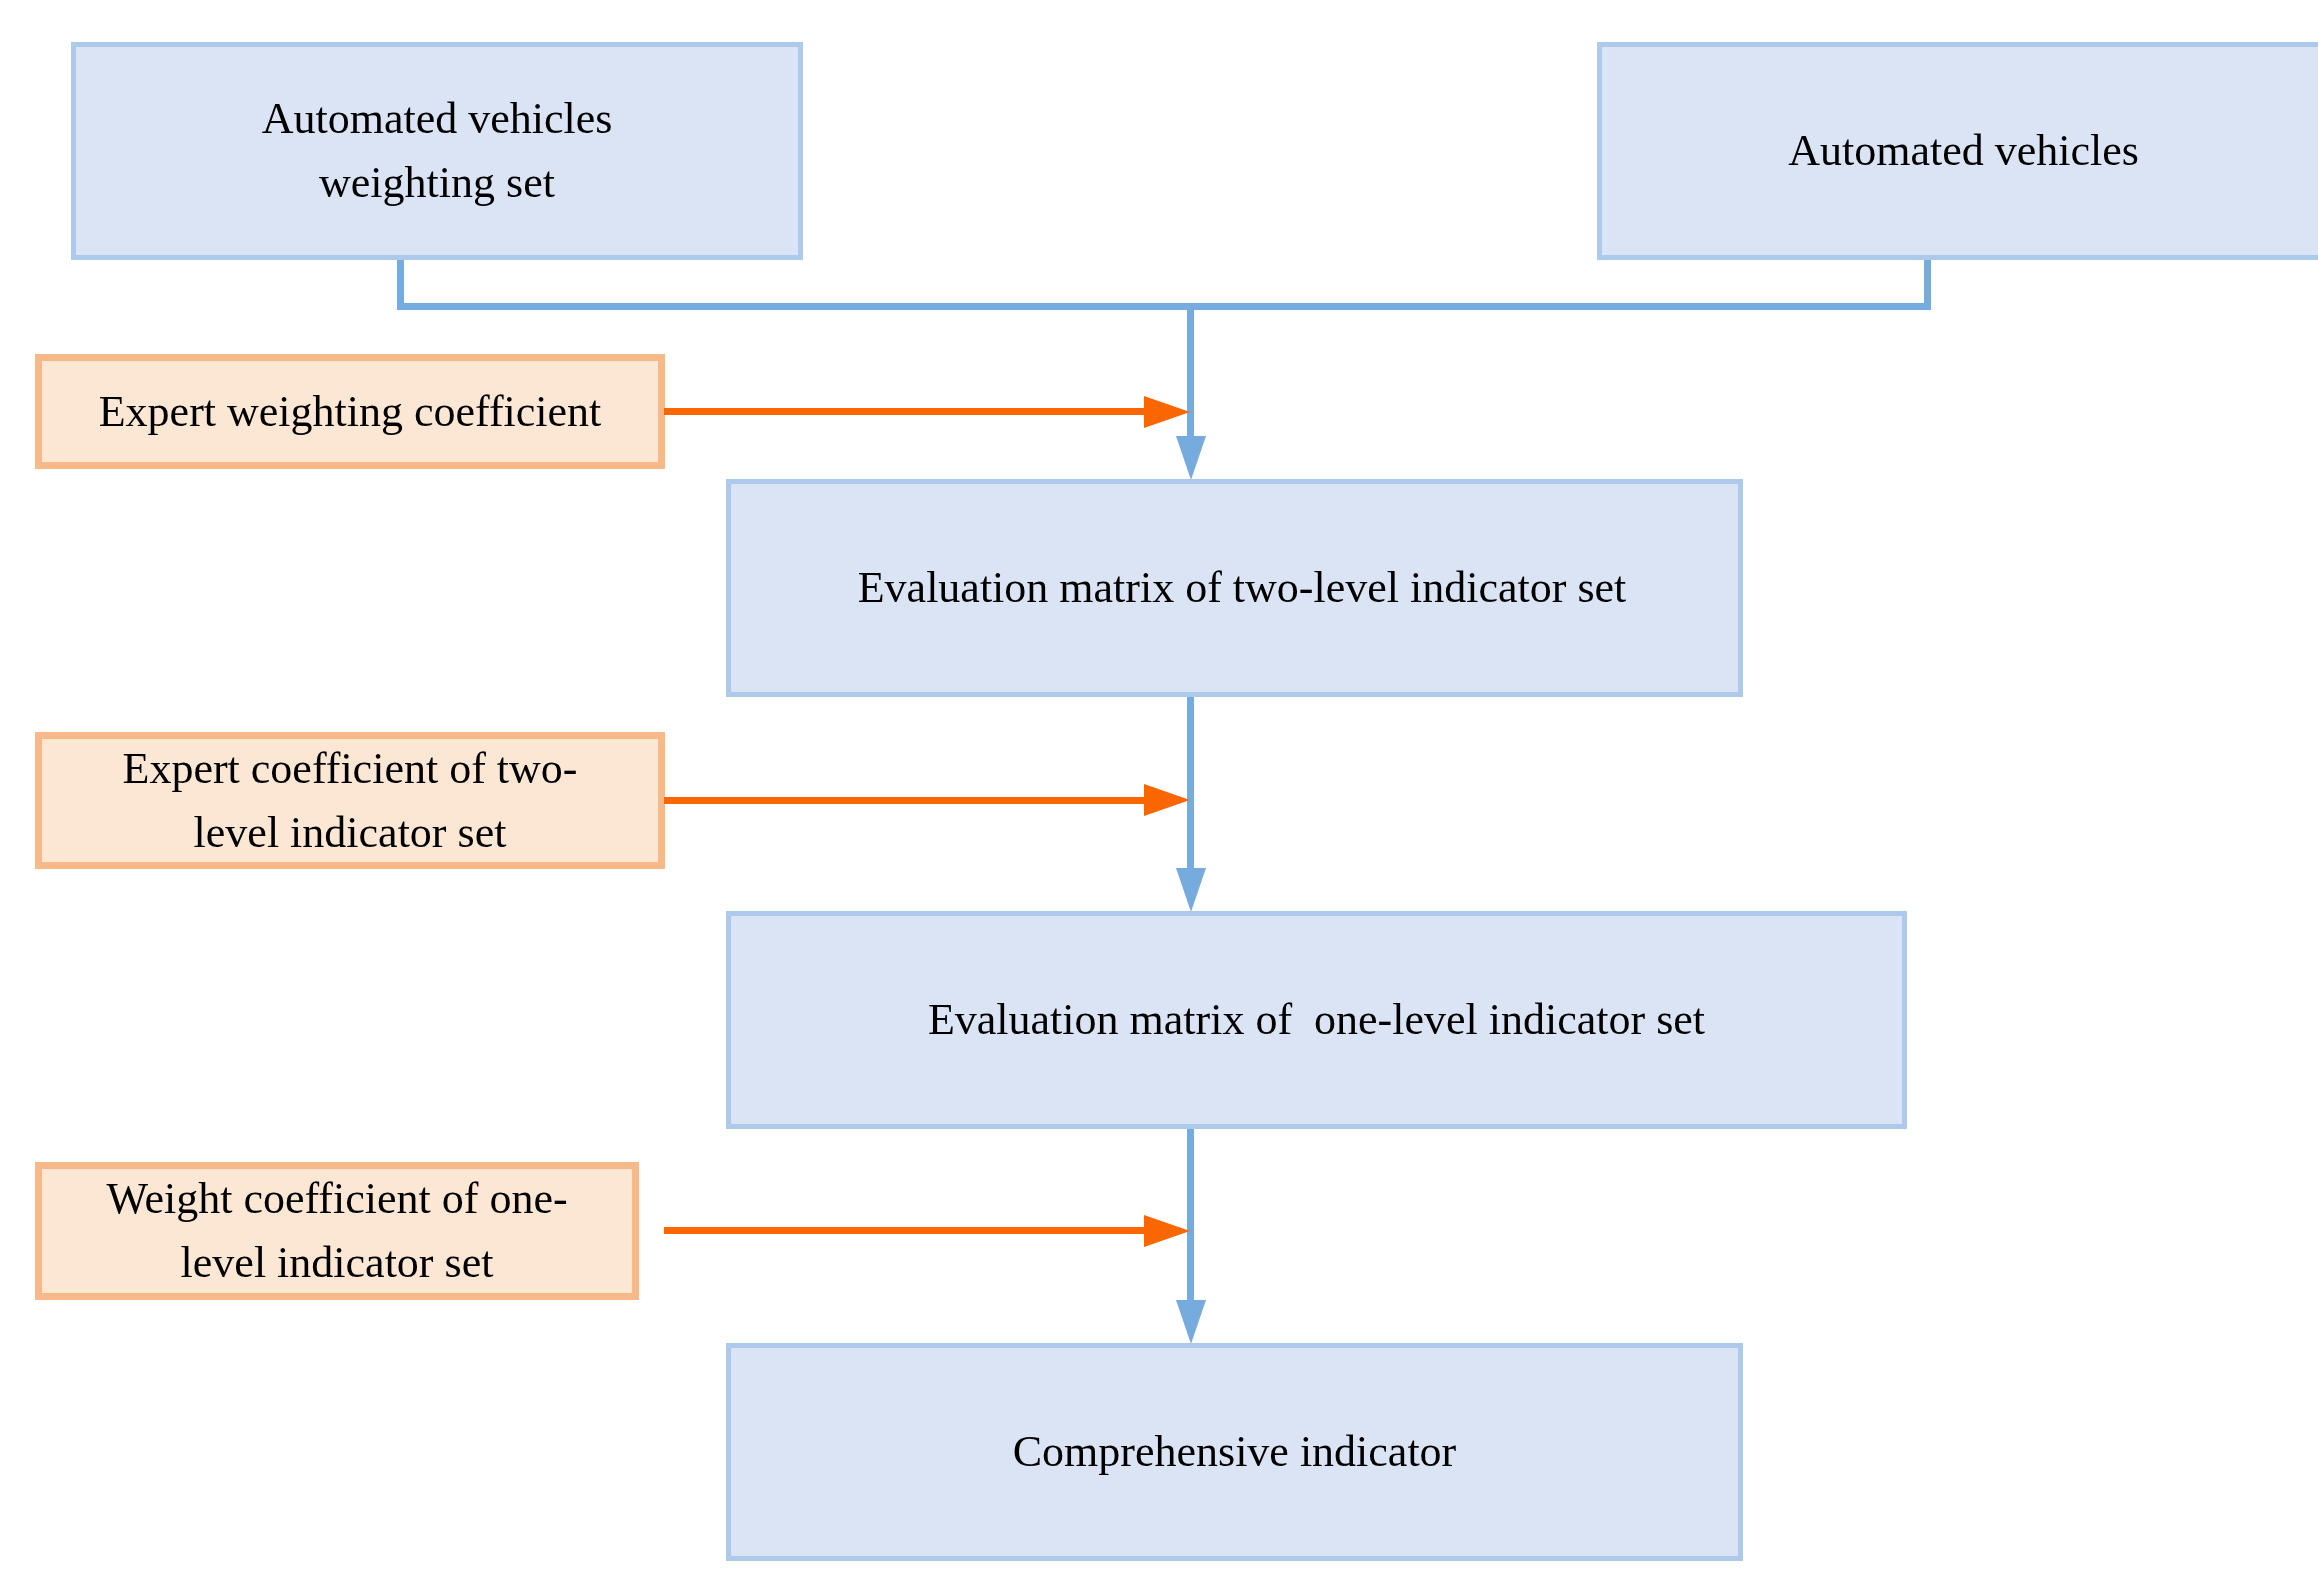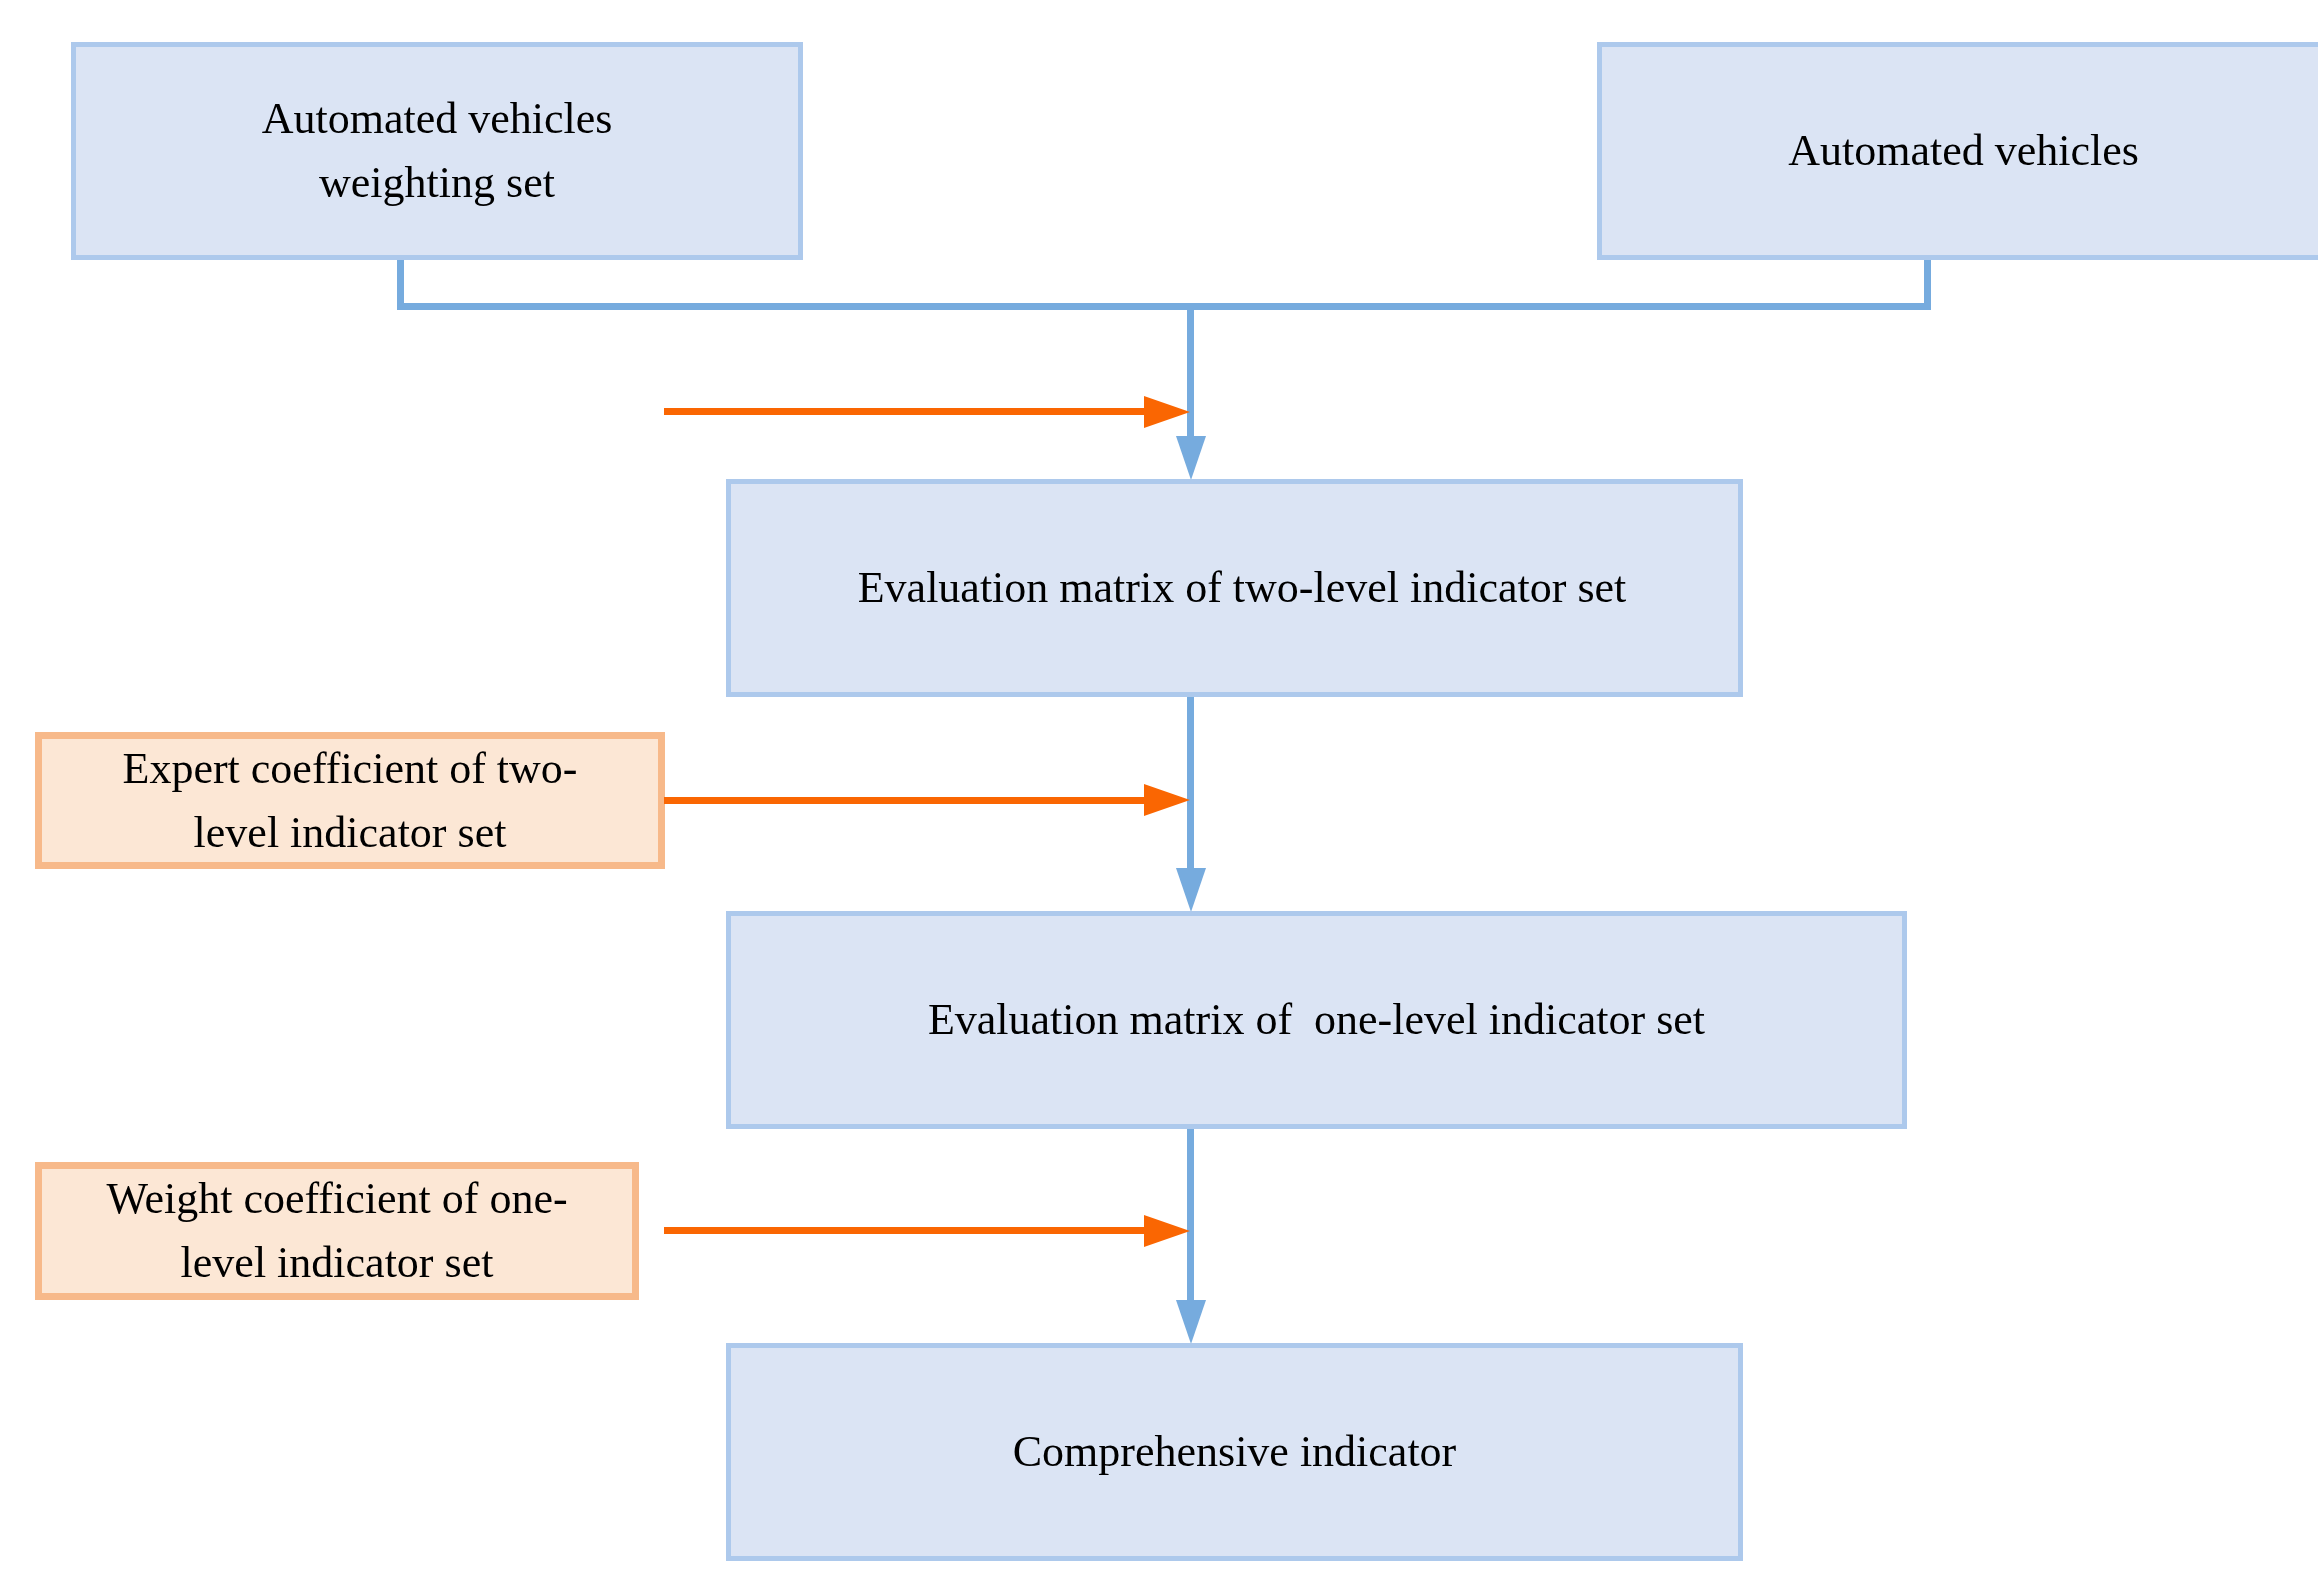--- a/index.html
+++ b/index.html
@@ -74,20 +74,23 @@
     <span class="line">Automated vehicles</span>
   </div>
 
   <div class="conn blue" style="left:397px; top:260px; width:7.3px; height:43px;"></div>
   <div class="conn blue" style="left:1924px; top:260px; width:7.3px; height:43px;"></div>
   <div class="conn blue" style="left:397px; top:303px; width:1534px; height:7.3px;"></div>
 
   <div class="conn blue" style="left:1187px; top:303px; width:7.3px; height:133px;"></div>
   <div class="arrow-down" style="left:1176px; top:436px;"></div>
 
+  <div class="node orange" style="left:35px; top:354px; width:630px; height:115px;">
+    <span class="line">Expert weighting coefficient</span>
+  </div>
   <div class="conn orange" style="left:664px; top:408px; width:481px; height:7.3px;"></div>
   <div class="arrow-right" style="left:1144px; top:396px;"></div>
 
   <div class="node blue" style="left:690px; top:479px; width:1017px; height:218px;padding-left:15px;">
     <span class="line">Evaluation matrix of two-level indicator set</span>
   </div>
 
   <div class="conn blue" style="left:1187px; top:697px; width:7.3px; height:171px;"></div>
   <div class="arrow-down" style="left:1176px; top:868px;"></div>
 

